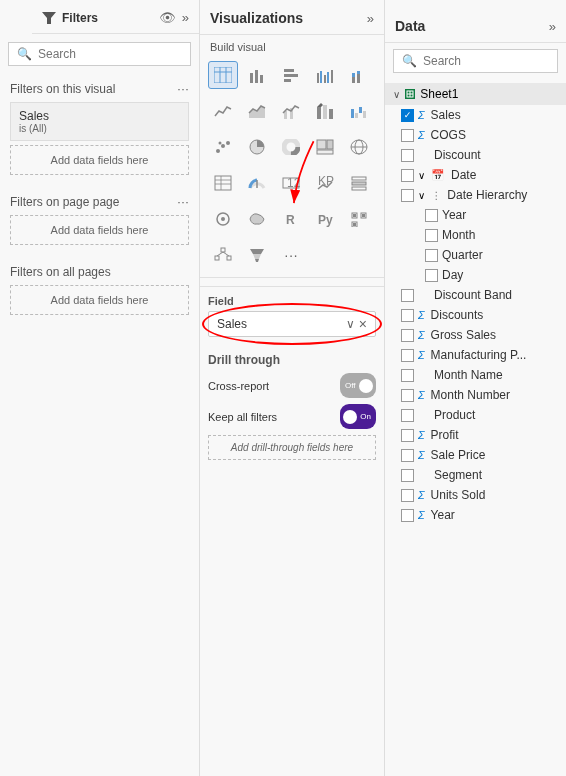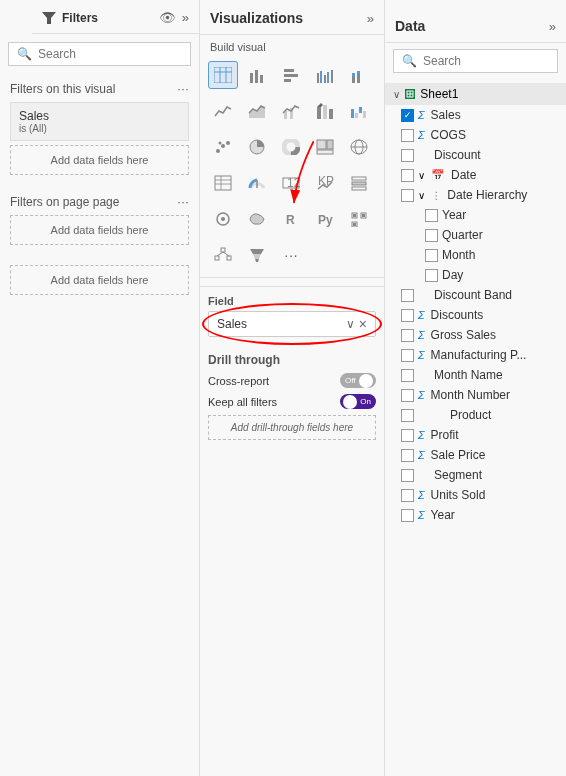--- a/index.html
+++ b/index.html
@@ -190,21 +190,21 @@
       justify-content: space-between;
       margin-bottom: 6px;
     }
     .toggle-label {
       font-size: 11px;
       color: #333;
       text-align: right;
     }
     .toggle {
       width: 36px;
-      height: 15px;
+      height: 25px;
       border-radius: 9px;
       display: flex;
       align-items: center;
       padding: 2px;
       cursor: pointer;
     }
     .toggle.off { background: #aaa; justify-content: flex-start; }
     .toggle.on { background: #4c1d95; justify-content: flex-end; }
     .toggle-knob {
       width: 14px;
@@ -356,20 +356,23 @@
 
   <div class="filter-section">
     <div class="filter-section-header">
       <span>Filters on page page</span>
       <span style="cursor:pointer;">···</span>
     </div>
     <button class="add-data-btn">Add data fields here</button>
   </div>
 
   <div class="filter-section">
+    <div class="filter-section-header">
+      <span>Filters on all pages</span>
+    </div>
     <button class="add-data-btn">Add data fields here</button>
   </div>
 </div>
 
 <div class="viz-panel viz-panel-wrapper" style="position:relative;">
   <div class="viz-header">
     <span class="viz-title">Visualizations</span>
     <span style="cursor:pointer;color:#666;font-size:13px;">»</span>
   </div>
 
@@ -684,30 +687,30 @@
       <span class="item-label">Date Hierarchy</span>
     </div>
 
     <div class="tree-sub-sub-item">
       <div class="checkbox"></div>
       <span class="item-label">Year</span>
     </div>
 
     <div class="tree-sub-sub-item">
       <div class="checkbox"></div>
+      <span class="item-label">Month</span>
+    </div>
+
+    <div class="tree-sub-sub-item">
+      <div class="checkbox"></div>
       <span class="item-label">Quarter</span>
     </div>
 
     <div class="tree-sub-sub-item">
       <div class="checkbox"></div>
-      <span class="item-label">Month</span>
-    </div>
-
-    <div class="tree-sub-sub-item">
-      <div class="checkbox"></div>
       <span class="item-label">Day</span>
     </div>
 
     <div class="tree-item">
       <div class="checkbox"></div>
       <span class="item-label" style="margin-left:16px;">Discount Band</span>
     </div>
 
     <div class="tree-item">
       <div class="checkbox"></div>
@@ -733,21 +736,21 @@
     </div>
 
     <div class="tree-item">
       <div class="checkbox"></div>
       <span class="sigma-icon">Σ</span>
       <span class="item-label">Month Number</span>
     </div>
 
     <div class="tree-item">
       <div class="checkbox"></div>
-      <span class="item-label" style="margin-left:32px;">Product</span>
+      <span class="item-label" style="margin-left:16px;">Product</span>
     </div>
 
     <div class="tree-item">
       <div class="checkbox"></div>
       <span class="sigma-icon">Σ</span>
       <span class="item-label">Profit</span>
     </div>
 
     <div class="tree-item">
       <div class="checkbox"></div>

